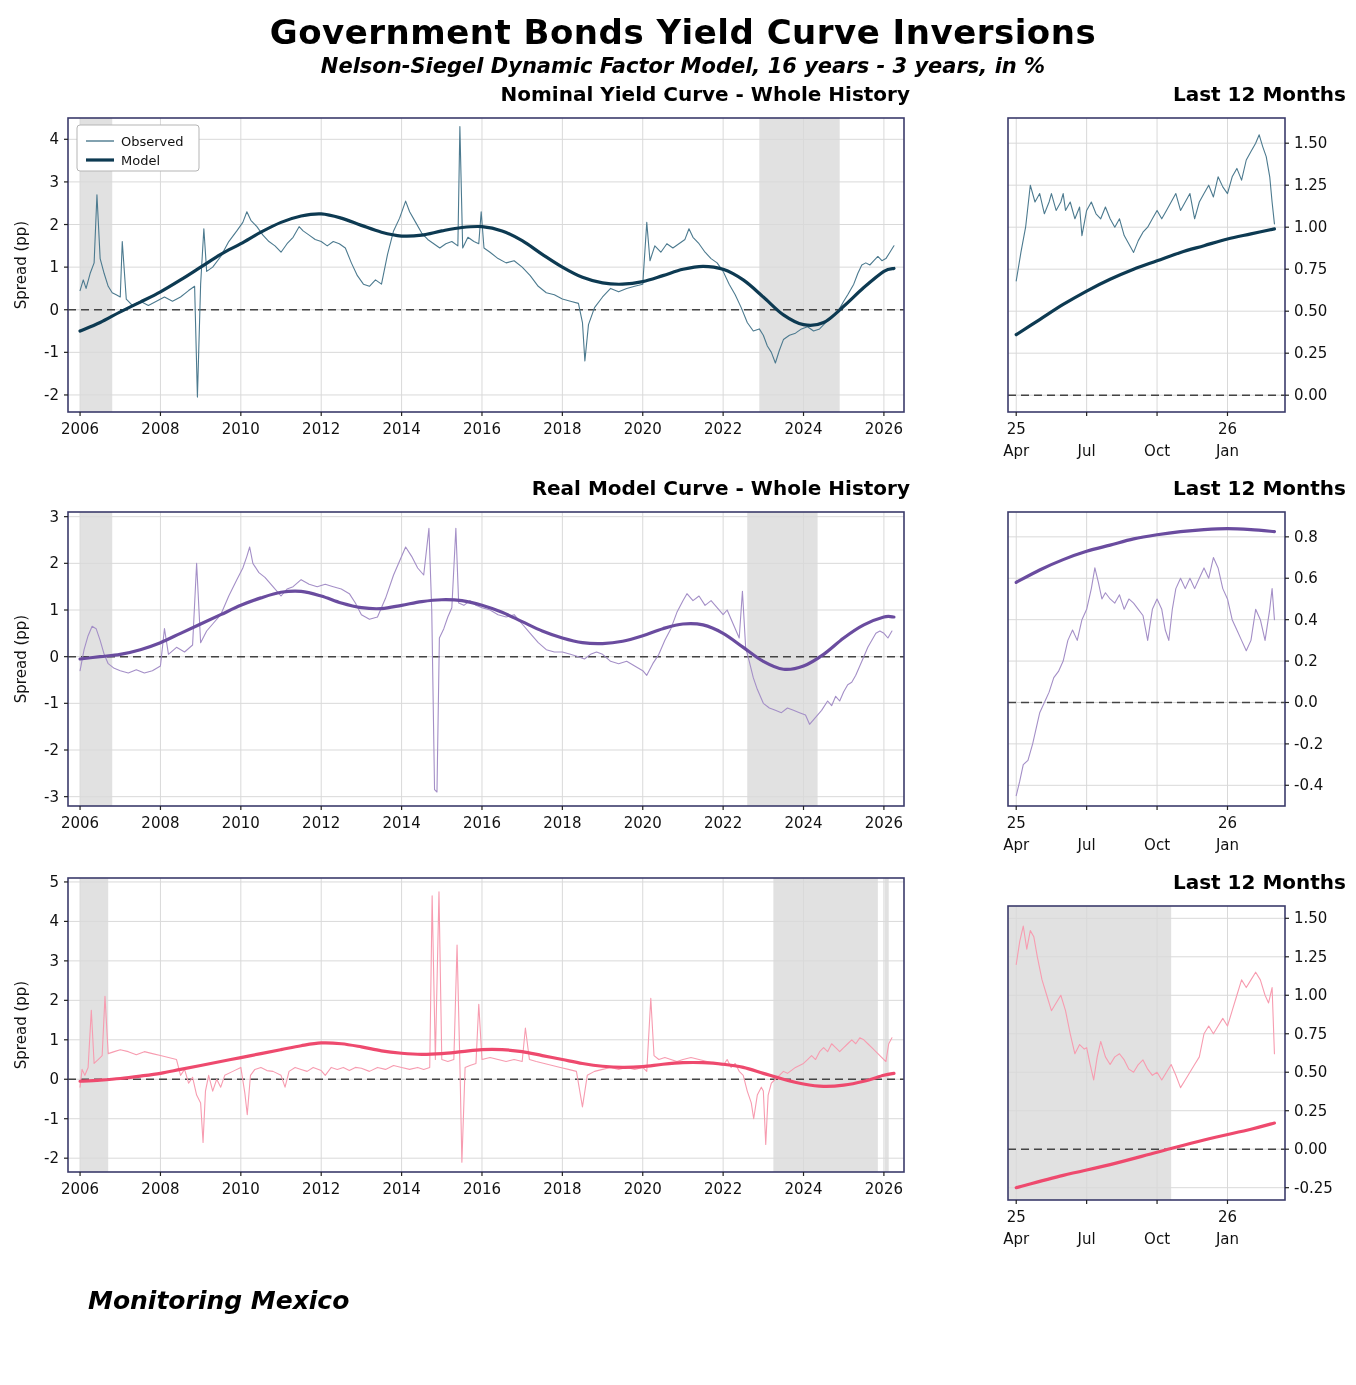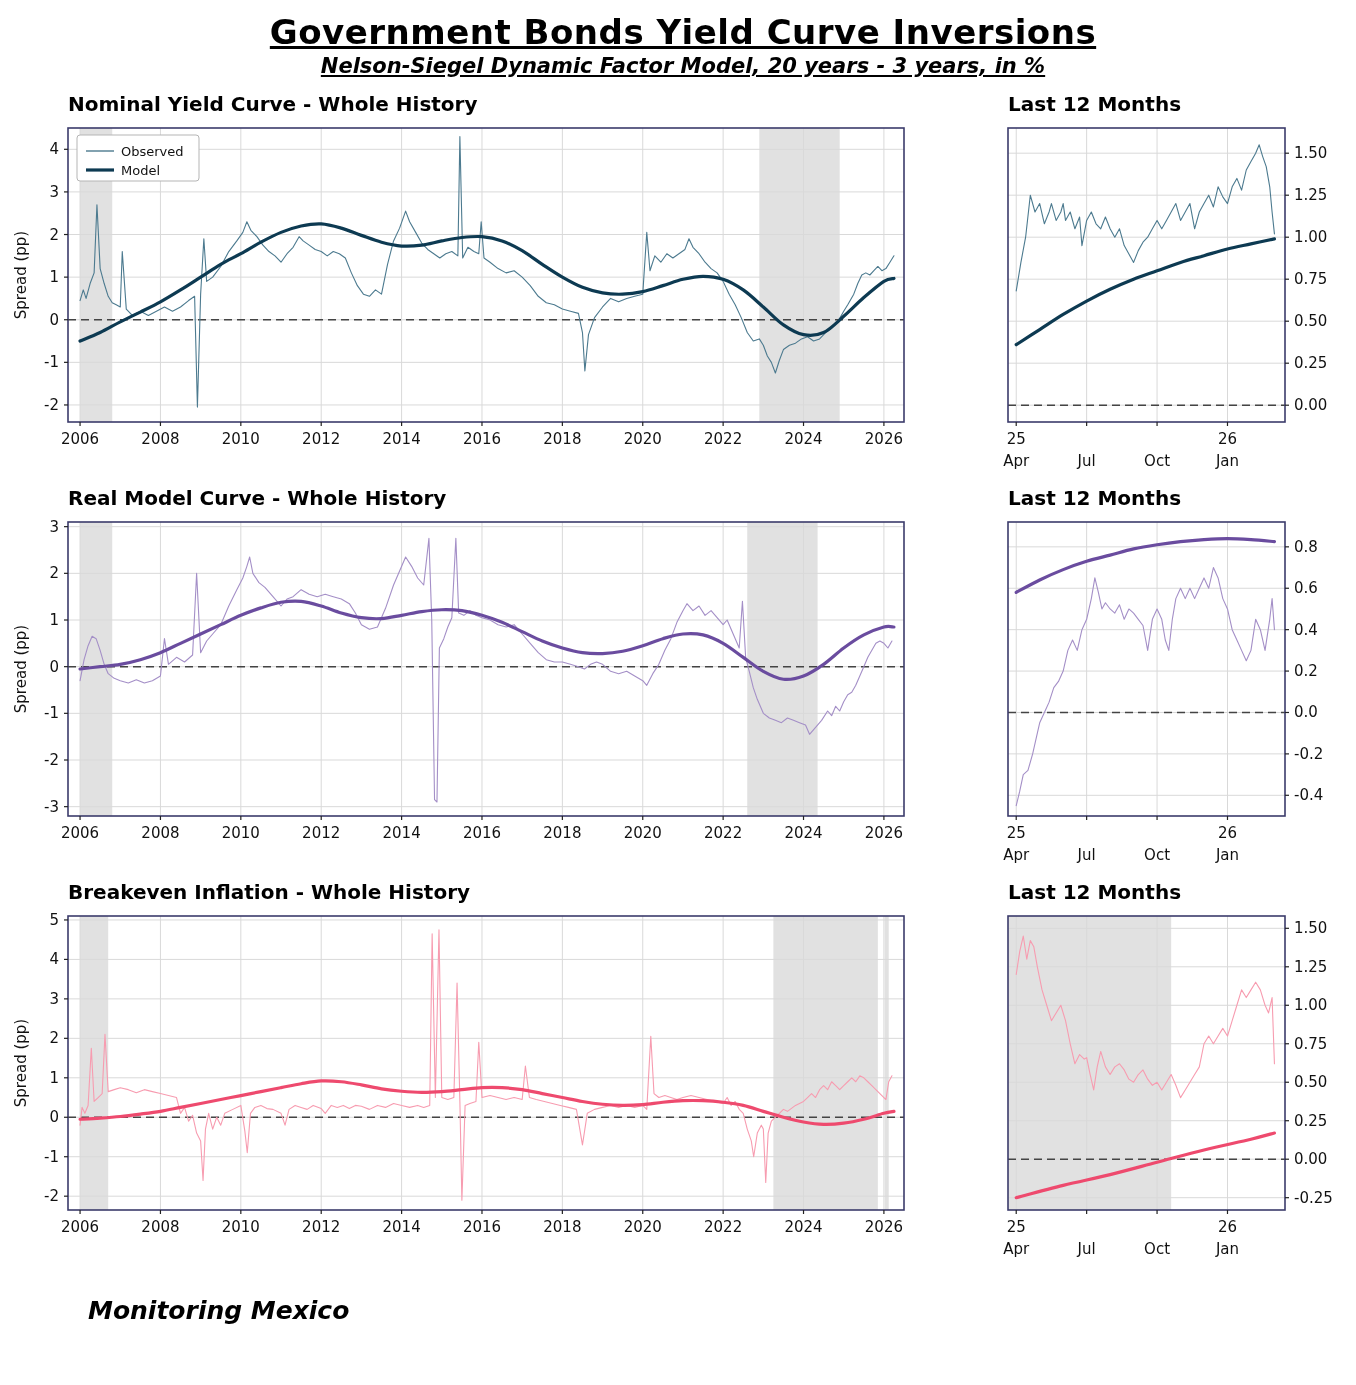--- a/index.html
+++ b/index.html
@@ -1,35 +1,35 @@
 <!DOCTYPE html>
 <html><head>
 <meta charset="utf-8">
 <style>
   html,body{margin:0;padding:0;background:#fff;}
   .page{width:1356px;height:1385px;box-sizing:border-box;padding:10px 0 0 10px;
         font-family:"DejaVu Sans",sans-serif;color:#000;background:#fff;overflow:hidden;position:relative;}
-  header{text-align:center;margin-bottom:14px;text-decoration:underline;}
+  header{text-align:center;margin-bottom:4px;}
   h1{font-size:34px;font-weight:bold;margin:2px 0 2px 0;letter-spacing:0.5px;}
   .subtitle{font-size:21px;font-weight:bold;font-style:italic;}
-  .charts{display:grid;grid-template-columns:900px 396px;column-gap:40px;row-gap:2px;}
+  .charts{display:grid;grid-template-columns:900px 396px;column-gap:40px;row-gap:2px;text-align:right;}
   .panel{position:relative;}
   .panel-title{font-size:20px;font-weight:bold;margin:0 0 4px 58px;}
   svg text{font-family:"DejaVu Sans",sans-serif;fill:#111;}
   footer{display:flex;justify-content:space-between;align-items:flex-end;margin:24px 70px 0 78px;}
   .source{font-size:20px;font-weight:bold;max-width:730px;line-height:1.4;}
   .brand{font-size:25px;font-weight:bold;font-style:italic;}
 </style>
 </head>
 <body>
 
 <div class="page">
   <header>
     <h1>Government Bonds Yield Curve Inversions</h1>
-    <div class="subtitle">Nelson-Siegel Dynamic Factor Model, 20 years - 3 years, in %</div>
+    <div class="subtitle">Nelson-Siegel Dynamic Factor Model, 16 years - 3 years, in %</div>
   </header>
 
   <main class="charts">
     <section class="panel">
       <h2 class="panel-title">Nominal Yield Curve - Whole History</h2>
       <svg id="chart-0" width="900" height="344">
           <g>
             <rect x="70.06" y="8" width="32.15" height="294" fill="#c8c8c8" opacity="0.55"></rect>
             <rect x="749.31" y="8" width="80.38" height="294" fill="#c8c8c8" opacity="0.55"></rect>
           </g>
@@ -269,21 +269,20 @@
             <text x="136.63983050847457" y="346" text-anchor="middle">Jul</text>
             <line x1="207.0635593220339" x2="207.0635593220339" y1="302" y2="306" stroke="#222" stroke-width="1.2"></line>
             <text x="207.0635593220339" y="346" text-anchor="middle">Oct</text>
             <line x1="277.4872881355932" x2="277.4872881355932" y1="302" y2="306" stroke="#222" stroke-width="1.2"></line>
             <text x="277.4872881355932" y="324" text-anchor="middle">26</text>
             <text x="277.4872881355932" y="346" text-anchor="middle">Jan</text>
           </g>
         </svg>
     </section>
     <section class="panel">
-      <h2 class="panel-title">Breakeven Inflation - Whole History</h2>
       <svg id="chart-4" width="900" height="344">
           <g>
             <rect x="70.06" y="8" width="28.13" height="294" fill="#c8c8c8" opacity="0.55"></rect>
             <rect x="763.37" y="8" width="104.50" height="294" fill="#c8c8c8" opacity="0.55"></rect>
             <rect x="874.71" y="8" width="4.02" height="294" fill="#c8c8c8" opacity="0.55"></rect>
           </g>
           <g>
             <line x1="58" x2="894" y1="288.19" y2="288.19" stroke="#d9d9d9" stroke-width="1"></line>
             <line x1="58" x2="894" y1="248.72" y2="248.72" stroke="#d9d9d9" stroke-width="1"></line>
             <line x1="58" x2="894" y1="209.26" y2="209.26" stroke="#d9d9d9" stroke-width="1"></line>

